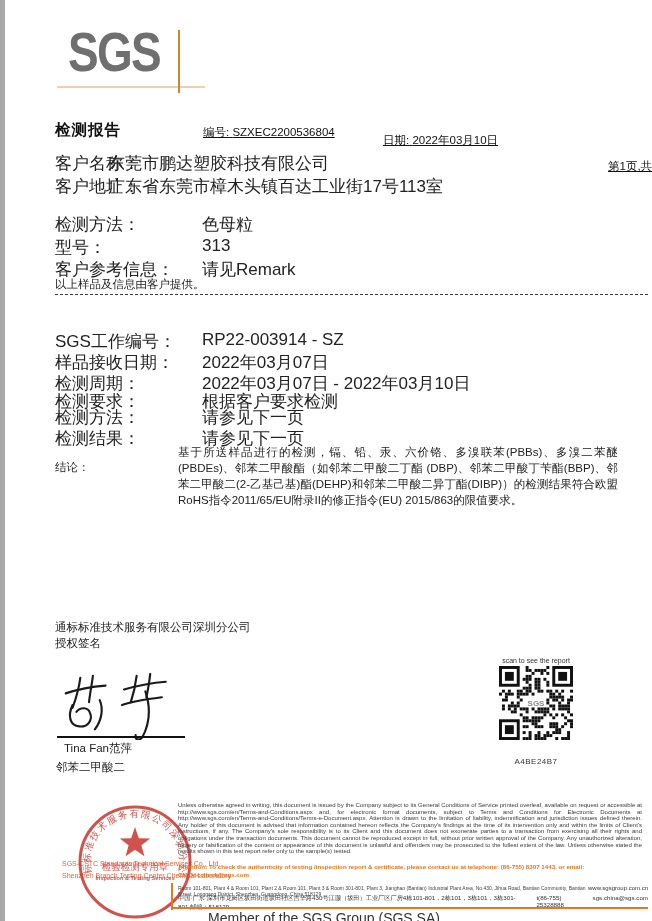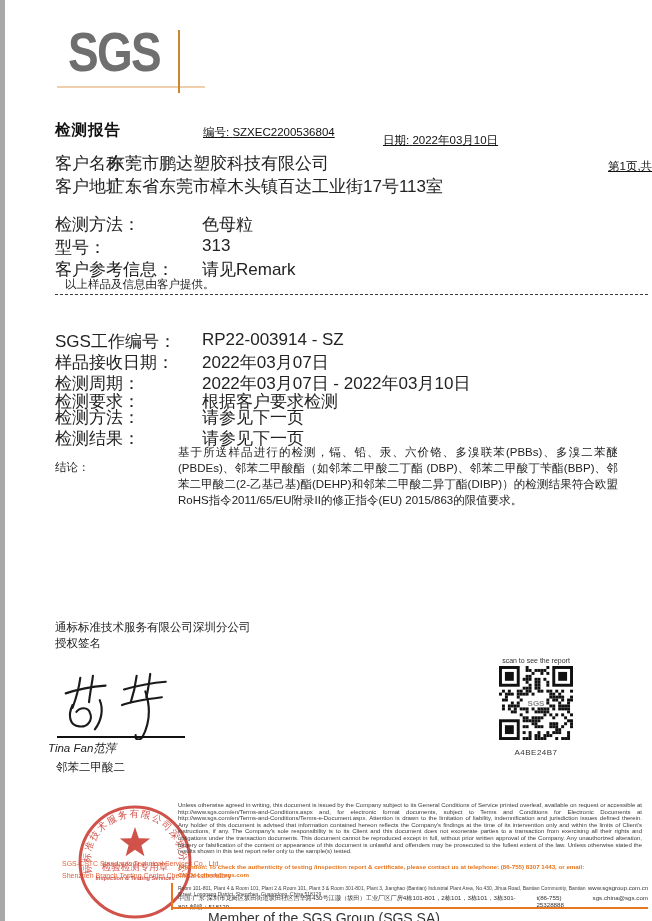--- a/index.html
+++ b/index.html
@@ -24,36 +24,36 @@
   .hmeta{font-size:11.5px;color:#111;white-space:nowrap;text-decoration:underline;}
   .h-no{left:203px;top:125px;}
   .h-date{left:383px;top:125px;margin-top:8px;}
   .h-page{left:608px;top:125px;margin-top:34px;}
   
   .frow{position:absolute;left:55px;font-size:17px;color:#222;white-space:nowrap;}
   .frow .lbl{display:inline-block;}
   .frow .val{position:absolute;white-space:nowrap;}
   .v-cust{left:53px;}
   .v-col2{left:123px;margin-left:24px;}
-  .note-line{left:55px;top:277px;font-size:11.5px;margin-left:10px;}
+  .note-line{left:55px;top:277px;font-size:11.5px;}
   .dash-sep{left:55px;top:294px;width:593px;border-top:1.6px dashed #3c3c3c;height:0;}
   
   .concl-lbl{left:55px;top:460px;font-size:11.5px;}
   .concl-val{left:178px;top:444px;width:440px;font-size:11.5px;line-height:16px;white-space:normal;text-align:justify;}
   
   .sig-company{left:55px;top:620px;font-size:11.5px;}
   .sig-auth{left:55px;top:636px;font-size:11.5px;}
   .sig-svg{left:58px;top:672px;}
   .sig-line{left:57px;top:736px;width:128px;height:2px;background:#111;}
-  .sig-name{left:48px;top:741px;font-size:11.5px;font-style:italic;}
+  .sig-name{left:64px;top:741px;font-size:11.5px;}
   .sig-role{left:56px;top:760px;font-size:11.5px;}
   
   .qr-wrap{left:497px;top:656px;width:78px;text-align:center;}
   .qr-caption{font-size:7px;color:#333;line-height:9px;}
-  .qr-code-id{font-size:8px;color:#333;line-height:9px;margin-top:8px;letter-spacing:.5px;}
+  .qr-code-id{font-size:8px;color:#333;line-height:9px;margin-top:17px;letter-spacing:.5px;}
   
   .legal{left:178px;top:802px;width:464px;font-size:6px;line-height:6.6px;color:#3a3a3a;text-align:justify;}
   .attention{left:178px;top:863px;width:464px;font-size:6.2px;line-height:7.5px;color:#e8731a;font-weight:700;}
   .addr-en{left:178px;top:885px;width:470px;font-size:5px;color:#444;display:flex;justify-content:space-between;align-items:baseline;}
   .addr-en .web{font-size:6px;color:#333;}
   .addr-cn{left:178px;top:894px;width:470px;font-size:6.2px;color:#333;display:flex;align-items:baseline;}
   .addr-cn .tel{margin-left:14px;}
   .addr-cn .mail{margin-left:8px;}
   .foot-vline{left:171px;top:883px;width:2px;height:27px;background:#e87722;}
   .foot-hline{left:171px;top:907px;width:477px;height:2px;background:#e87722;}

